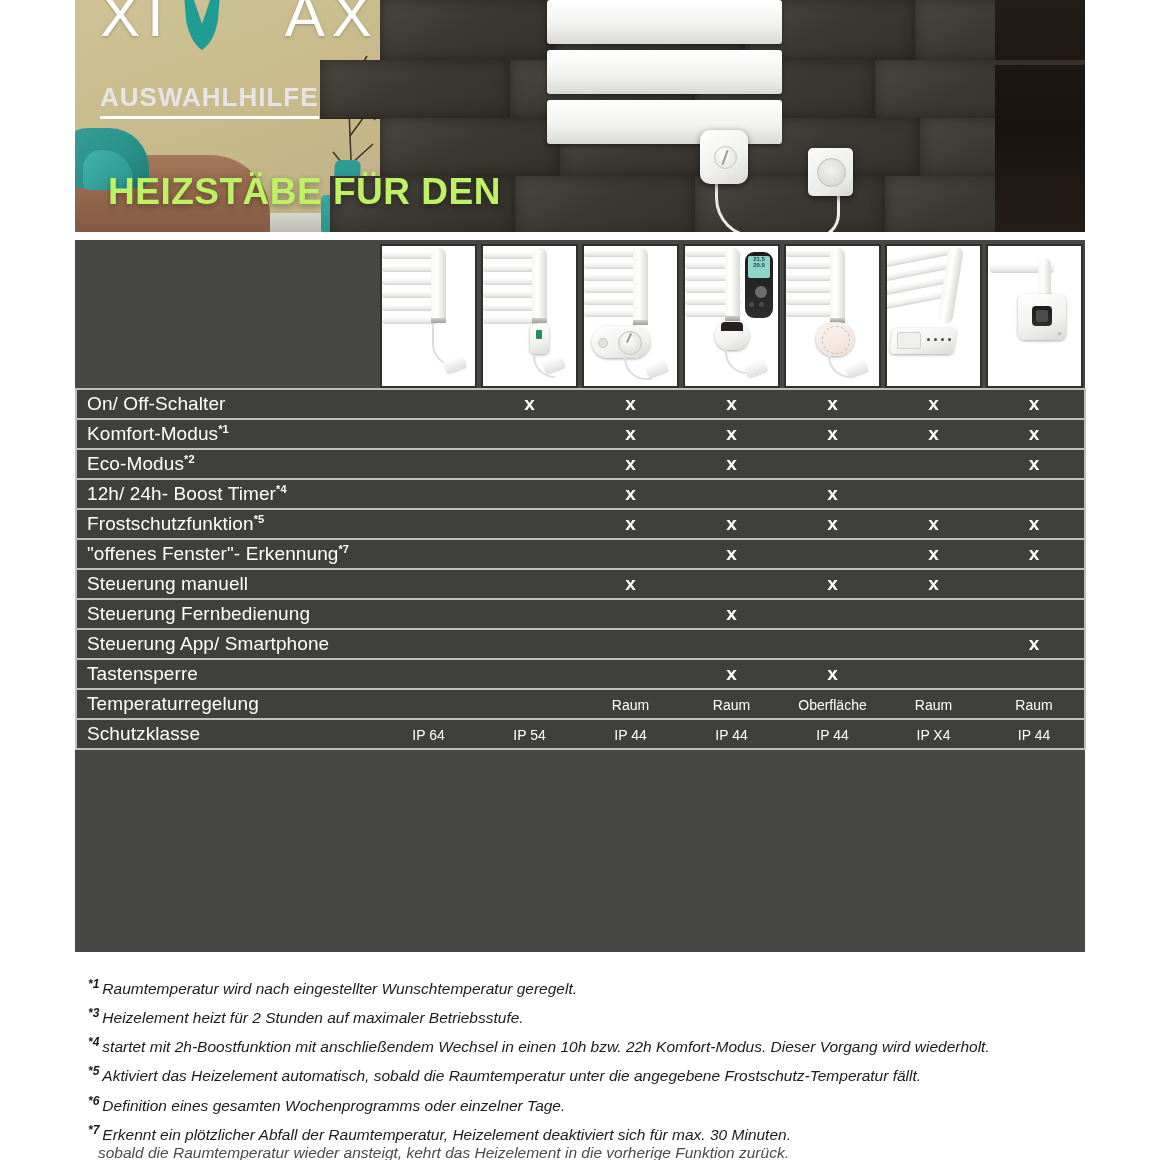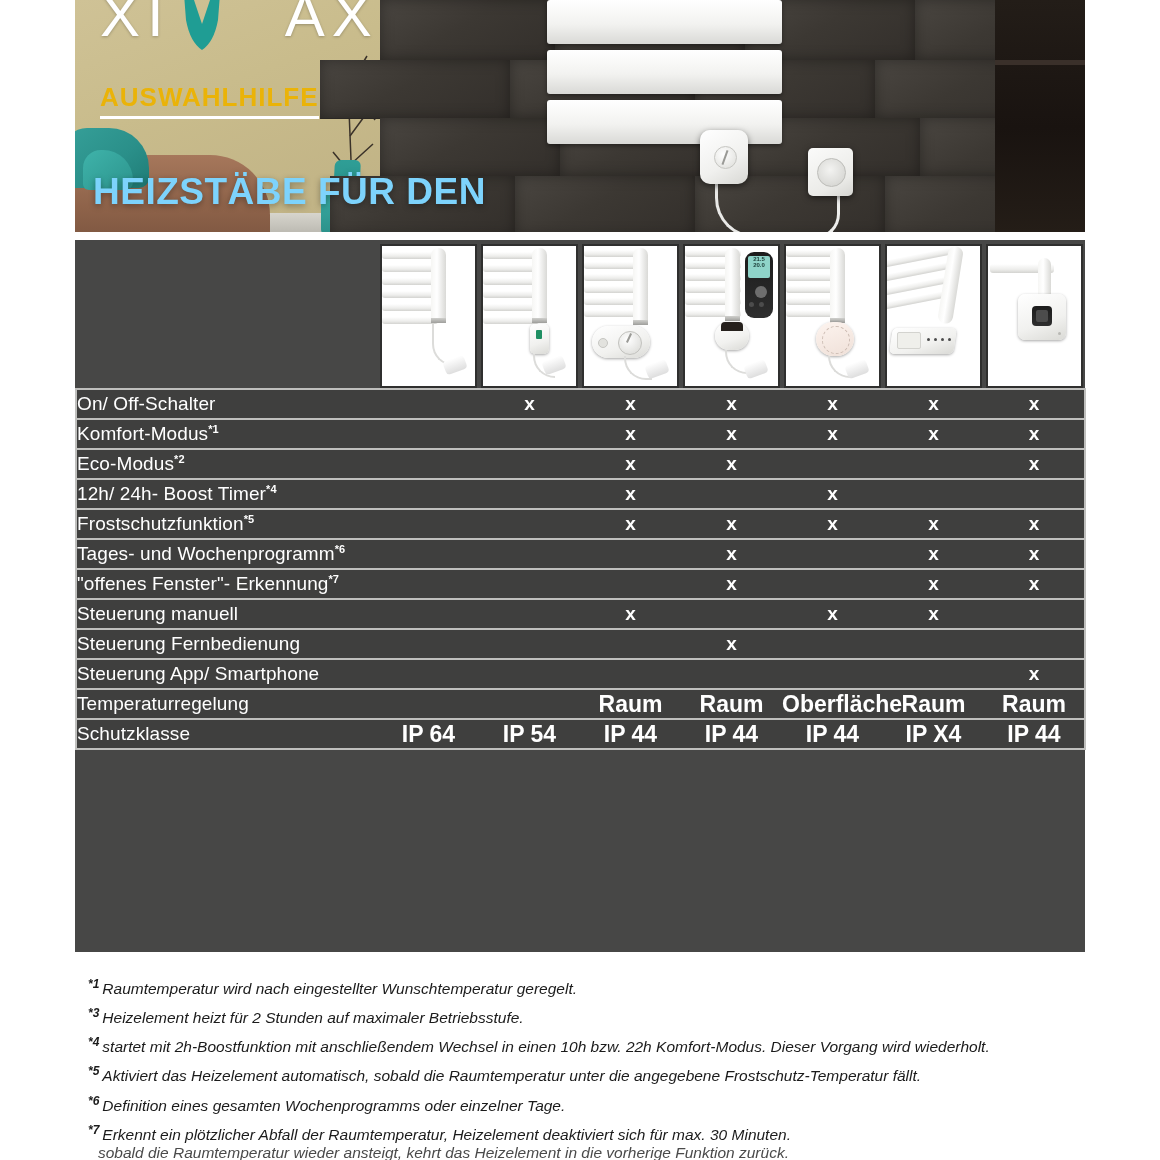--- a/index.html
+++ b/index.html
@@ -154,29 +154,29 @@
     text-shadow: 0 1px 3px rgba(0,0,0,0.25);
   }
   .logo-mark {
     position:absolute; left:105px; top:-10px; width:44px; height:62px;
   }
 
   
   .kicker {
     position:absolute; left:25px; top:82px;
     font-size: 26px; font-weight: 800; letter-spacing: 1px;
-    color:#eab308;
+    color:#e5e5e5;
     border-bottom: 3px solid #ffffff;
     padding-bottom: 3px;
     display:inline-block;
   }
   .headline {
-    position:absolute; left:18px; top:121px;
+    position:absolute; left:33px; top:121px;
     font-size: 37px; font-weight: 800; letter-spacing: 0.5px;
-    color:#7dd3fc; line-height: 1.28;
+    color:#bef264; line-height: 1.28;
     text-shadow: 0 2px 6px rgba(0,0,0,0.35);
     white-space: pre-line;
   }
 
   
   .table-wrap {
     position:absolute; left:75px; top:240px;
     width: 1010px; height: 712px;
     background: #474746;
     padding: 0;
@@ -264,34 +264,35 @@
     height: 30px;
     background: #3f3f3e;
     border: 2px solid #bfbfbd;
     color:#ffffff;
     font-size: 19px;
     vertical-align: middle;
     box-sizing:border-box;
   }
   tr.datarow td.lbl {
     text-align:left;
+    padding-left: 10px;
     font-weight: 400;
     letter-spacing: 0.1px;
     white-space: nowrap;
     border-right: none;
   }
   tr.datarow td.val {
     text-align:center;
     font-weight: 800;
     font-size: 19px;
     border-left: none;
     border-right: none;
   }
   tr.datarow td.val:last-child { border-right: 2px solid #bfbfbd; }
-  td.val .txtval { font-weight: 700; font-size: 23px; }
+  td.val .txtval { font-weight: 400; font-size: 14px; }
   sup.fn { font-size: 11px; font-weight:700; vertical-align: super; }
 
   
   .noterow td {
     background:#f7f0cf;
     border: 2px solid #bfbfbd;
     height: 44px;
     text-align:center;
     color:#232323;
     font-size: 20px;
@@ -567,30 +568,20 @@
             <td class="lbl"><span>Frostschutzfunktion</span><sup class="fn">*5</sup></td>
             <td class="val"><span></span></td>
             <td class="val"><span></span></td>
             <td class="val"><span>x</span></td>
             <td class="val"><span>x</span></td>
             <td class="val"><span>x</span></td>
             <td class="val"><span>x</span></td>
             <td class="val"><span>x</span></td>
           </tr>
           <tr class="datarow">
-            <td class="lbl"><span>Tages- und Wochenprogramm</span><sup class="fn">*6</sup></td>
-            <td class="val"><span></span></td>
-            <td class="val"><span></span></td>
-            <td class="val"><span></span></td>
-            <td class="val"><span>x</span></td>
-            <td class="val"><span></span></td>
-            <td class="val"><span>x</span></td>
-            <td class="val"><span>x</span></td>
-          </tr>
-          <tr class="datarow">
             <td class="lbl"><span>"offenes Fenster"- Erkennung</span><sup class="fn">*7</sup></td>
             <td class="val"><span></span></td>
             <td class="val"><span></span></td>
             <td class="val"><span></span></td>
             <td class="val"><span>x</span></td>
             <td class="val"><span></span></td>
             <td class="val"><span>x</span></td>
             <td class="val"><span>x</span></td>
           </tr>
           <tr class="datarow">
@@ -615,20 +606,30 @@
           </tr>
           <tr class="datarow">
             <td class="lbl"><span>Steuerung App/ Smartphone</span></td>
             <td class="val"><span></span></td>
             <td class="val"><span></span></td>
             <td class="val"><span></span></td>
             <td class="val"><span></span></td>
             <td class="val"><span></span></td>
             <td class="val"><span></span></td>
             <td class="val"><span>x</span></td>
+          </tr>
+          <tr class="datarow">
+            <td class="lbl"><span>Tastensperre</span></td>
+            <td class="val"><span></span></td>
+            <td class="val"><span></span></td>
+            <td class="val"><span></span></td>
+            <td class="val"><span>x</span></td>
+            <td class="val"><span>x</span></td>
+            <td class="val"><span></span></td>
+            <td class="val"><span></span></td>
           </tr>
           <tr class="datarow">
             <td class="lbl"><span>Temperaturregelung</span></td>
             <td class="val"><span></span></td>
             <td class="val"><span></span></td>
             <td class="val"><span class="txtval">Raum</span></td>
             <td class="val"><span class="txtval">Raum</span></td>
             <td class="val"><span class="txtval">Oberfläche</span></td>
             <td class="val"><span class="txtval">Raum</span></td>
             <td class="val"><span class="txtval">Raum</span></td>

